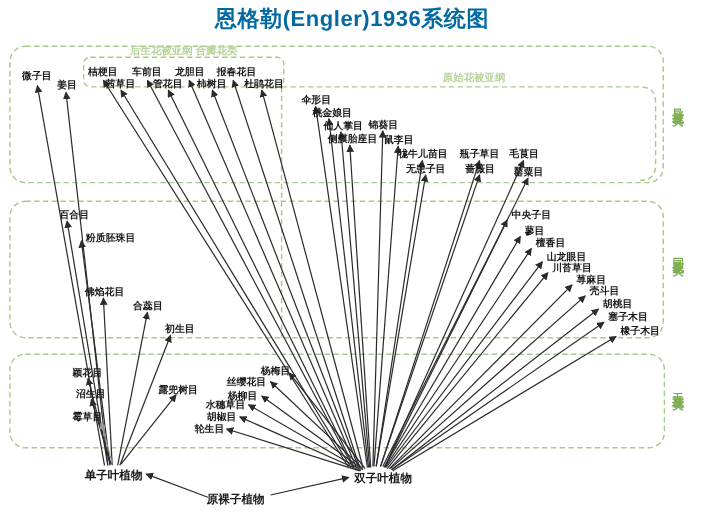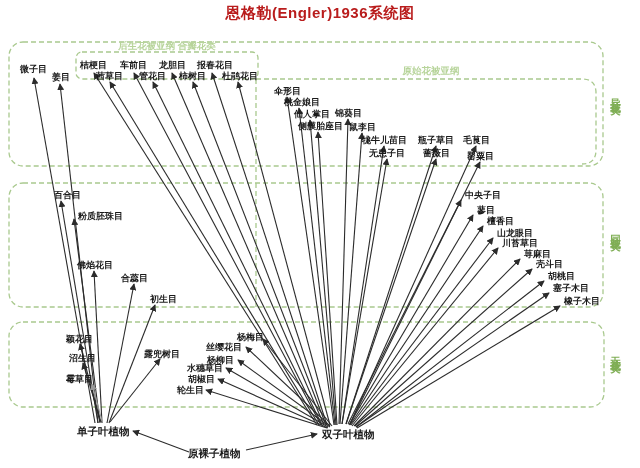--- a/index.html
+++ b/index.html
@@ -1,19 +1,19 @@
 <!DOCTYPE html>
 <html><head>
 <meta charset="utf-8">
 <style>
   html,body{margin:0;padding:0;background:#fff;}
   .stage{position:relative;width:640px;height:468px;background:#fff;overflow:hidden;
          font-family:"Liberation Sans","DejaVu Sans",sans-serif;}
   .title{position:absolute;top:4px;left:0;width:100%;text-align:center;
-         font-size:15px;font-weight:bold;color:#b91c1c;letter-spacing:0.5px;}
+         font-size:20px;font-weight:bold;color:#0369a1;letter-spacing:0.5px;}
   svg{position:absolute;left:0;top:0;}
   .olabel{font-family:"Liberation Sans","DejaVu Sans",sans-serif;font-size:9px;font-weight:bold;}
   .tlabel{font-family:"Liberation Sans","DejaVu Sans",sans-serif;font-size:10.5px;font-weight:bold;}
   .sublabel{font-family:"Liberation Sans","DejaVu Sans",sans-serif;font-size:9.5px;font-weight:bold;}
   .classlabel{font-family:"Liberation Sans","DejaVu Sans",sans-serif;font-size:10.5px;font-weight:bold;
               writing-mode:vertical-rl;letter-spacing:2px;}
 </style>
 </head>
 <body>
 

